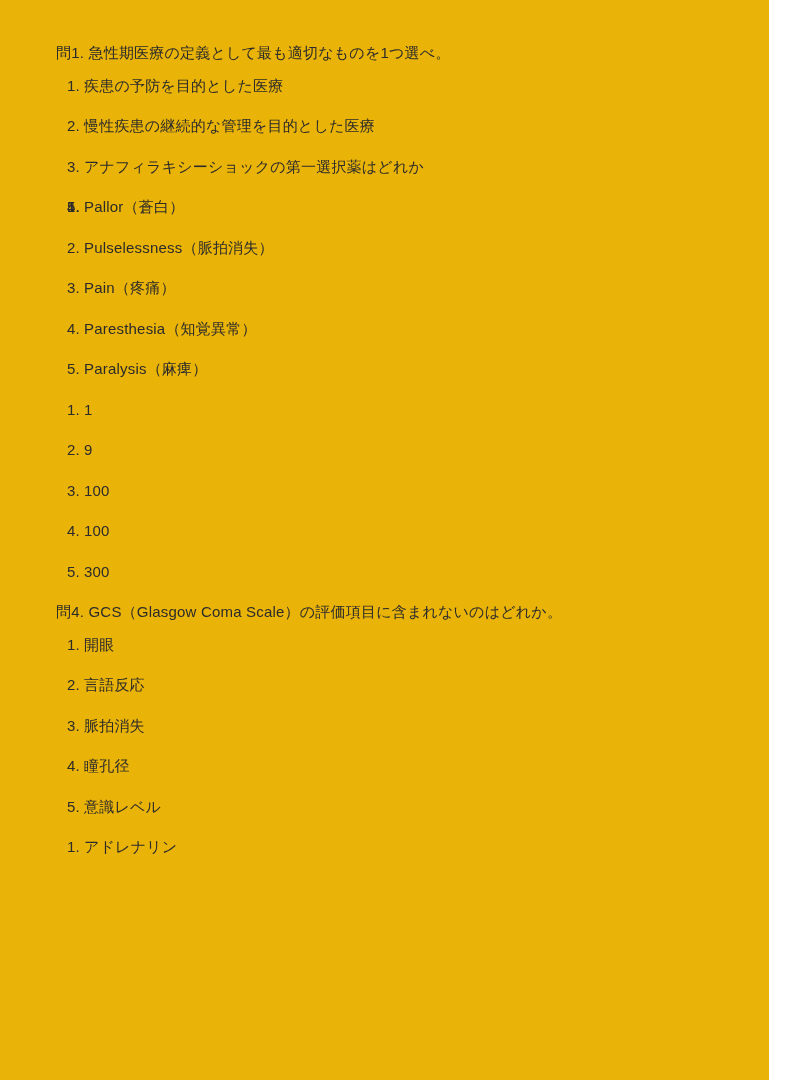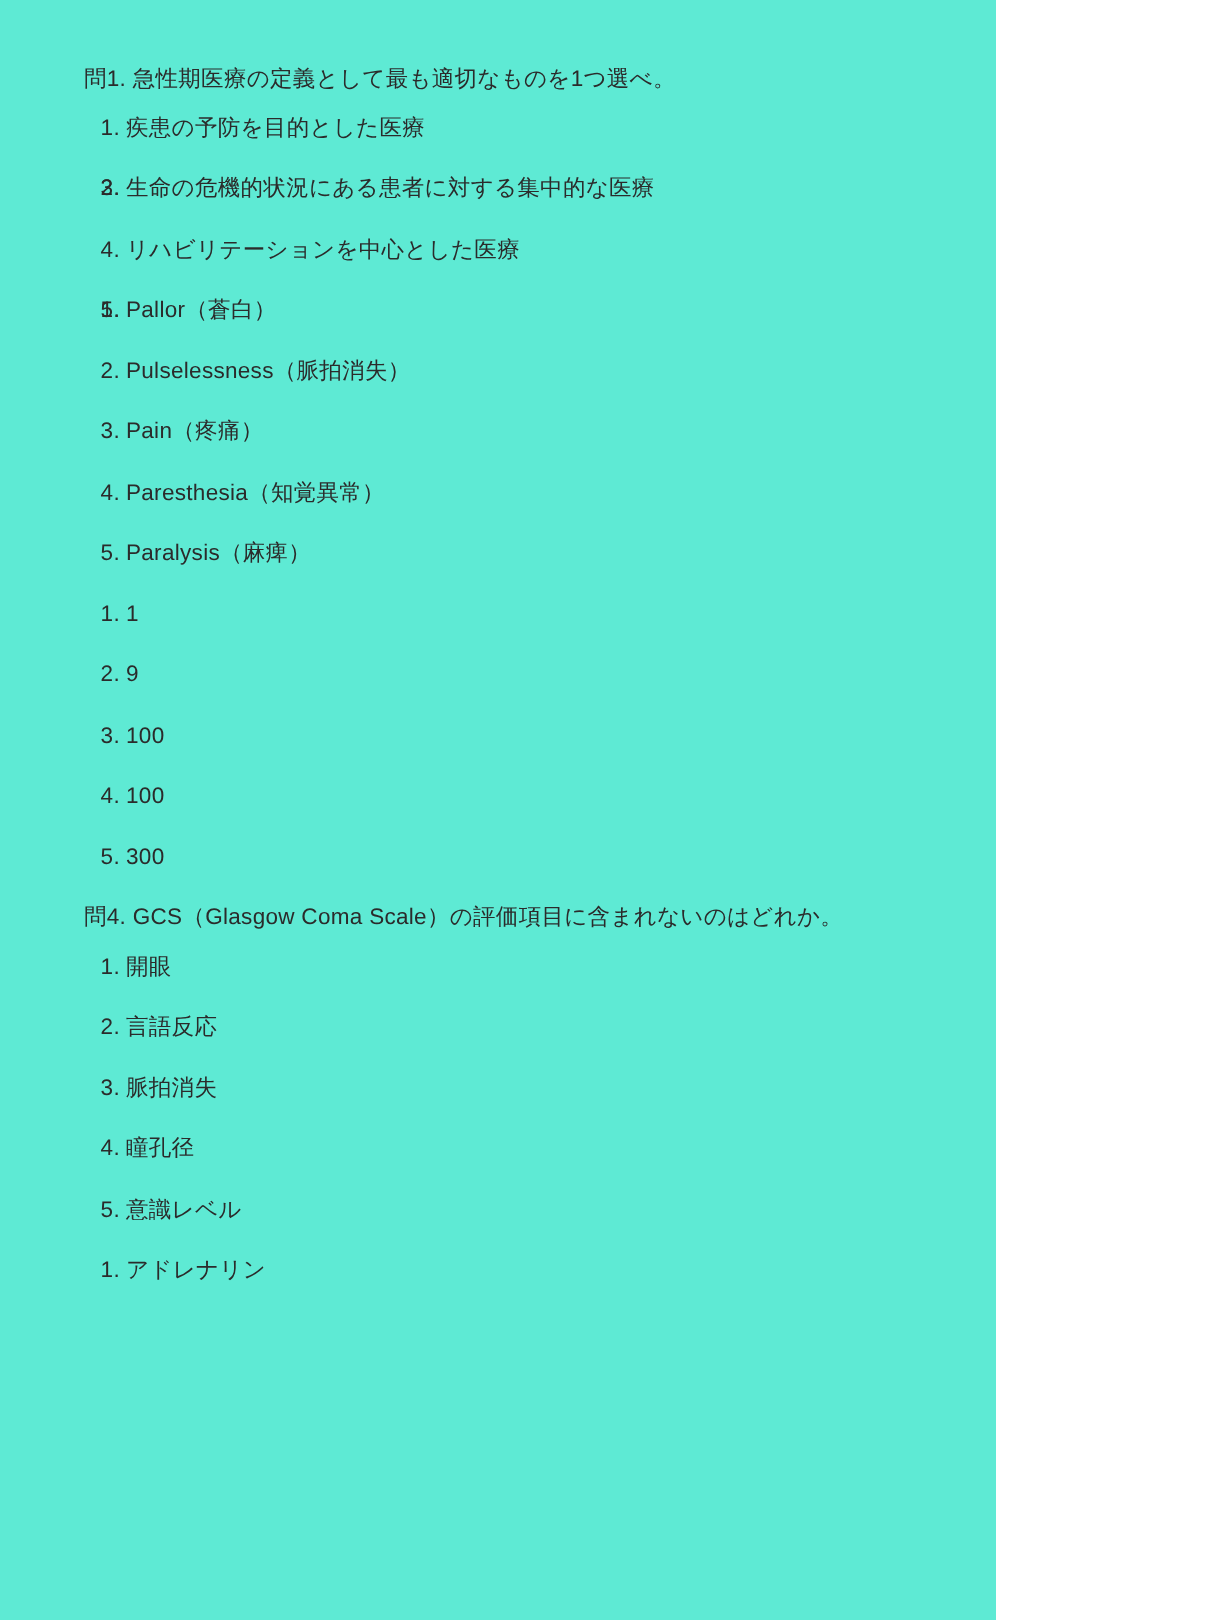--- a/index.html
+++ b/index.html
@@ -8,25 +8,25 @@
   }
   body {
     width: 808px;
     min-height: 1080px;
     background: #ffffff;
     font-family: "Liberation Sans", "DejaVu Sans", sans-serif;
     color: #2b2b2b;
     -webkit-font-smoothing: antialiased;
   }
   .page {
-    width: 664px;
+    width: 769px;
     min-height: 1080px;
     box-sizing: border-box;
     padding: 42px 41px 20px 56px;
-    background: #5eead4;
+    background: #eab308;
   }
   .question-block {
     margin-bottom: 6px;
   }
   .question-stem {
     font-size: 15px;
     line-height: 1.5;
     color: #2b2b2b;
     margin: 0 0 10px 0;
     letter-spacing: 0.2px;
@@ -62,23 +62,23 @@
 </style>
 </head>
 <body>
 
 <div class="page">
   <div id="questions-root">
       <div class="question-block">
         <p class="question-stem">問1. 急性期医療の定義として最も適切なものを1つ選べ。</p>
         <ul class="choices">
           <li class="choice"><span class="num">1.</span><span class="txt">疾患の予防を目的とした医療</span></li>
-          <li class="choice"><span class="num">2.</span></li>
-          <li class="choice"><span class="num">3.</span><span class="txt">生命の危機的状況にある患者に対する集中的な医療</span></li>
-          <li class="choice"><span class="num">4.</span><span class="txt">リハビリテーションを中心とした医療</span></li>
+          <li class="choice"><span class="num">2.</span><span class="txt">慢性疾患の継続的な管理を目的とした医療</span></li>
+          <li class="choice"><span class="num">3.</span><span class="txt">アナフィラキシーショックの第一選択薬はどれか</span></li>
+          <li class="choice"><span class="num">4.</span></li>
           <li class="choice"><span class="num">5.</span></li>
         </ul>
       </div>
       <div class="question-block">
         <ul class="choices">
           <li class="choice"><span class="num">1.</span><span class="txt">Pallor（蒼白）</span></li>
           <li class="choice"><span class="num">2.</span><span class="txt">Pulselessness（脈拍消失）</span></li>
           <li class="choice"><span class="num">3.</span><span class="txt">Pain（疼痛）</span></li>
           <li class="choice"><span class="num">4.</span><span class="txt">Paresthesia（知覚異常）</span></li>
           <li class="choice"><span class="num">5.</span><span class="txt">Paralysis（麻痺）</span></li>

